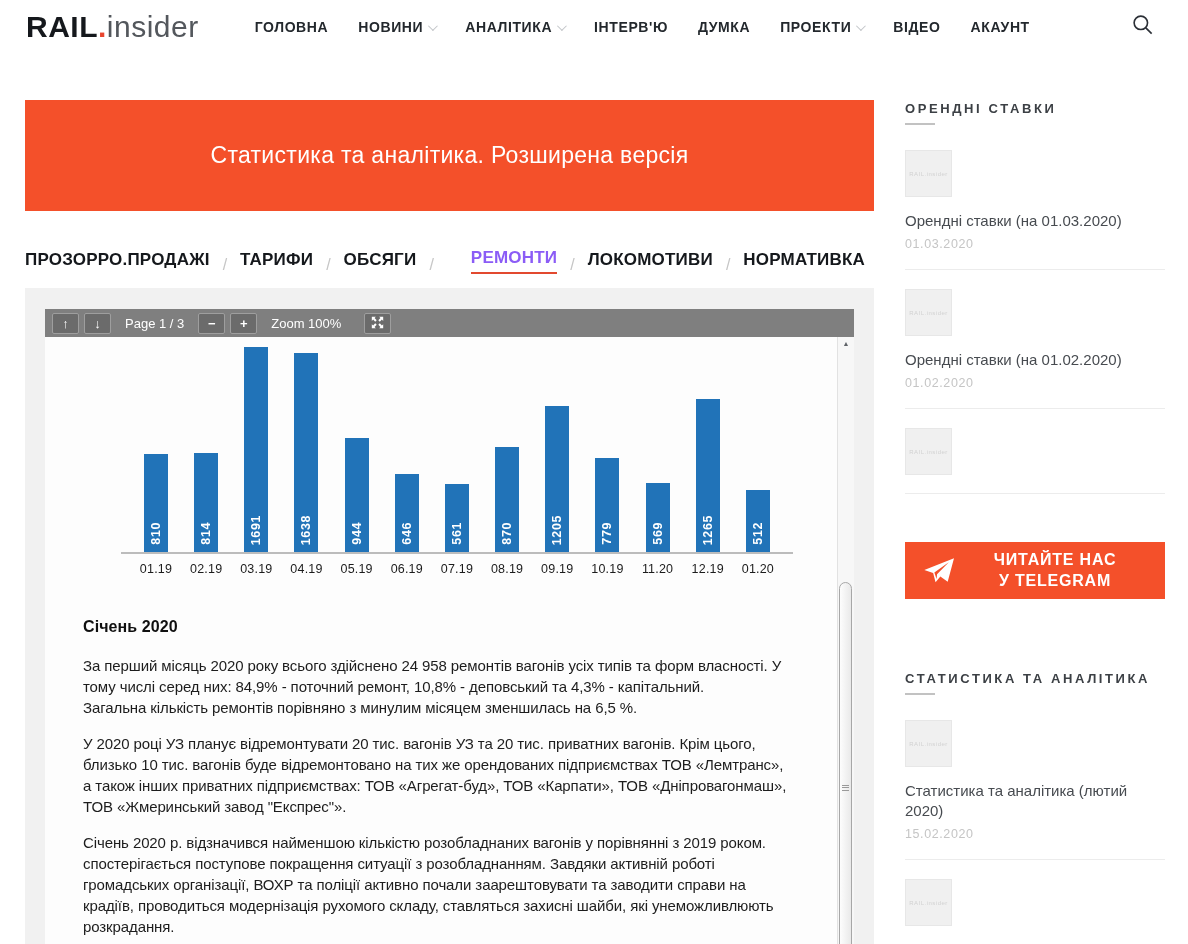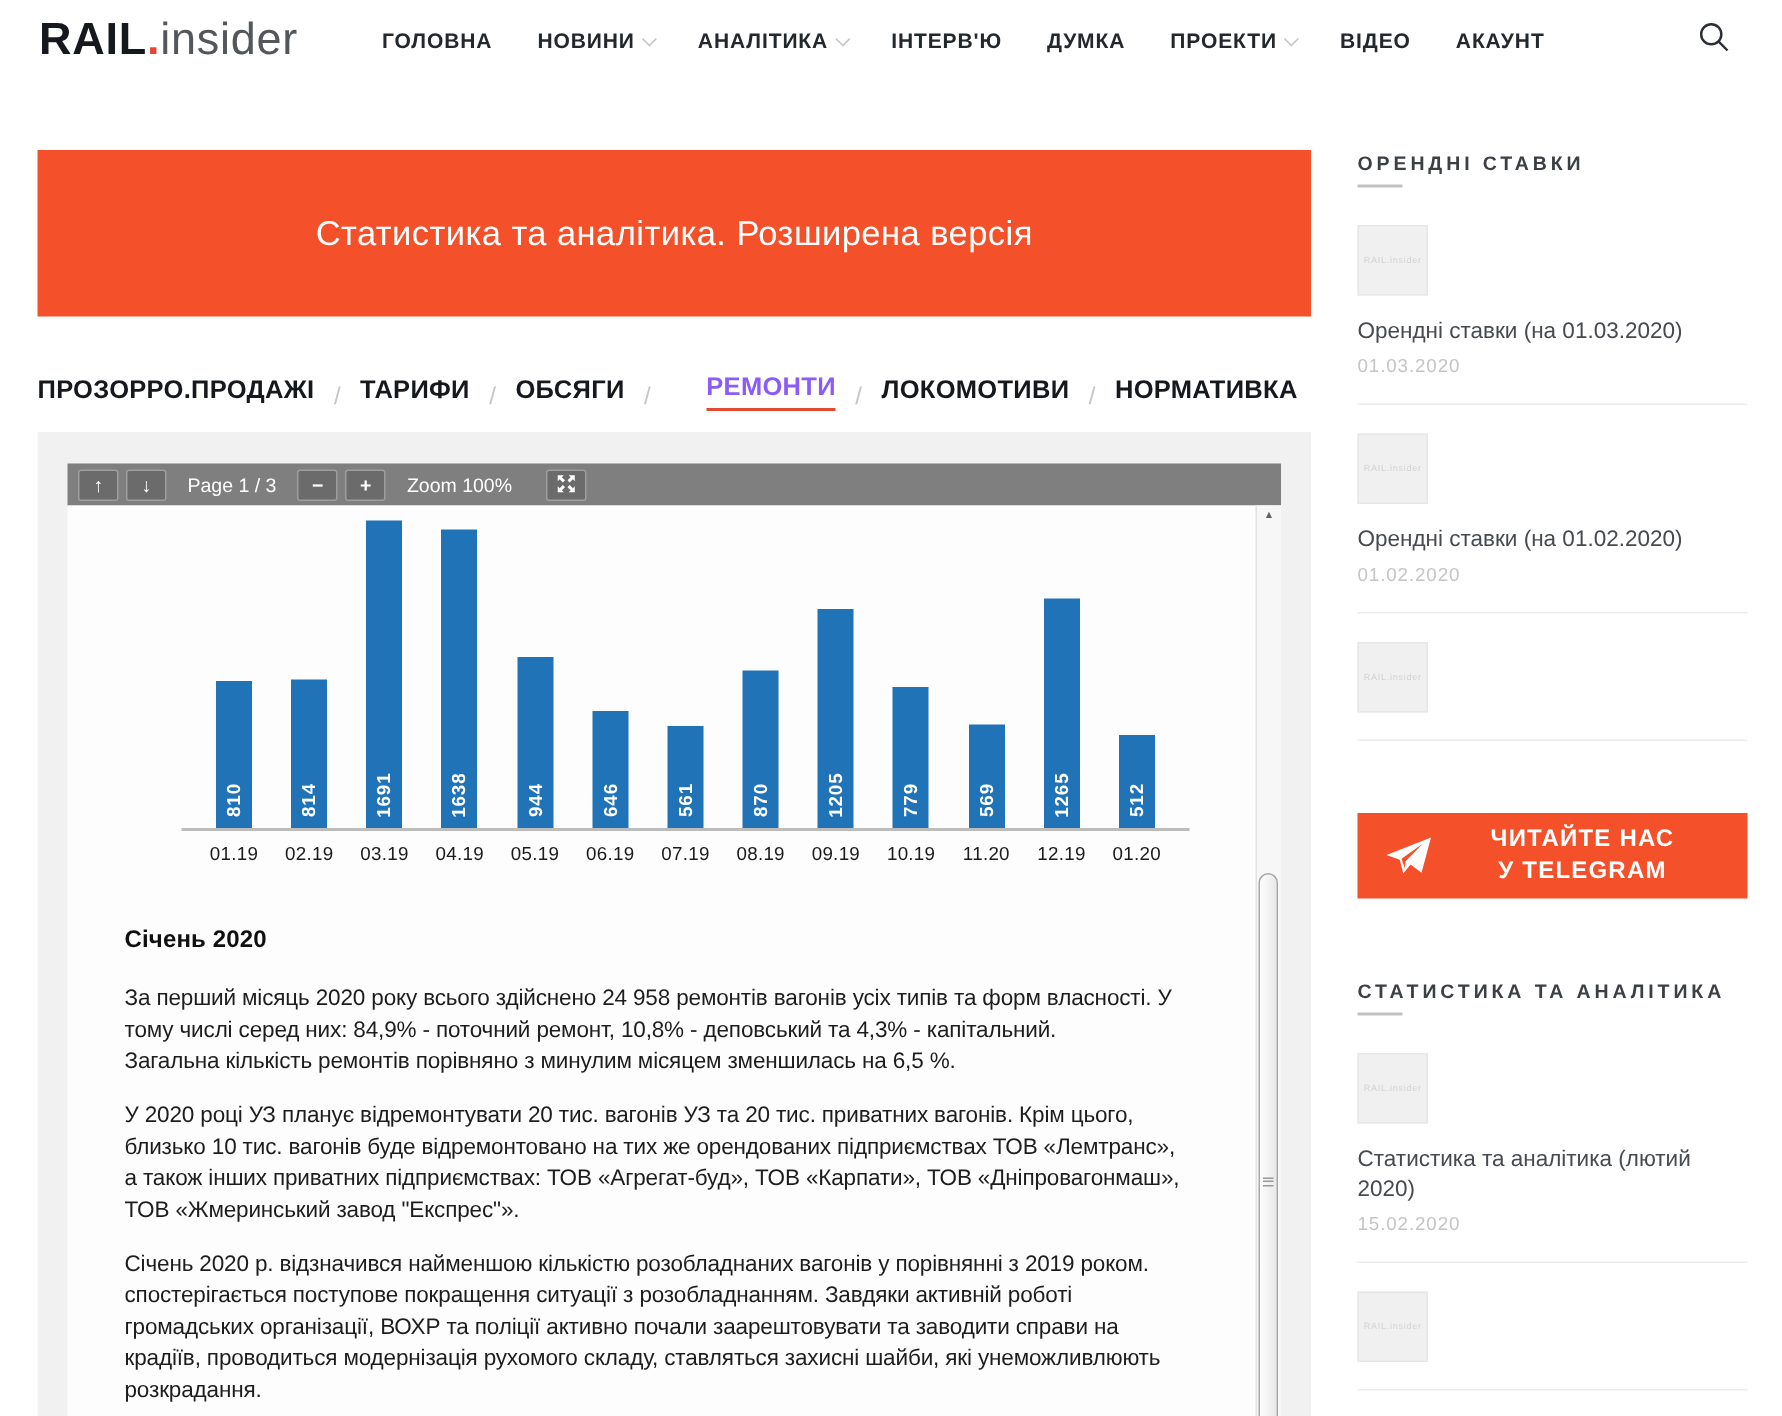--- a/index.html
+++ b/index.html
@@ -86,21 +86,21 @@
   .thumb span { font-size:6px; color:#d2d2d2; letter-spacing:0.5px; }
   .side-item-body { flex:1; }
   .side-item-title { font-size:15px; color:#474b50; line-height:1.34; }
   .side-item-date { font-size:12.5px; color:#c5c5c5; margin-top:6px; letter-spacing:0.6px; }
 
   .telegram { margin-top:48px; height:57px; background:#f4502a; display:flex; align-items:center;
     padding:0 16px; cursor:pointer; }
   .tg-icon { flex:0 0 40px; display:flex; align-items:center; }
   .tg-text { flex:1; text-align:center; color:#fff; font-weight:700; font-size:16px;
     letter-spacing:0.8px; line-height:1.3; }
-  .side-section-title.second { margin-top:54px; }
+  .side-section-title.second { margin-top:72px; }
 </style>
 </head>
 <body>
 
 <header class="header">
   <div class="logo">
     <span class="lg-bold">RAIL</span><span class="lg-dot">.</span><span class="lg-light">insider</span>
   </div>
   <nav class="nav">
   <div class="nav-item">

